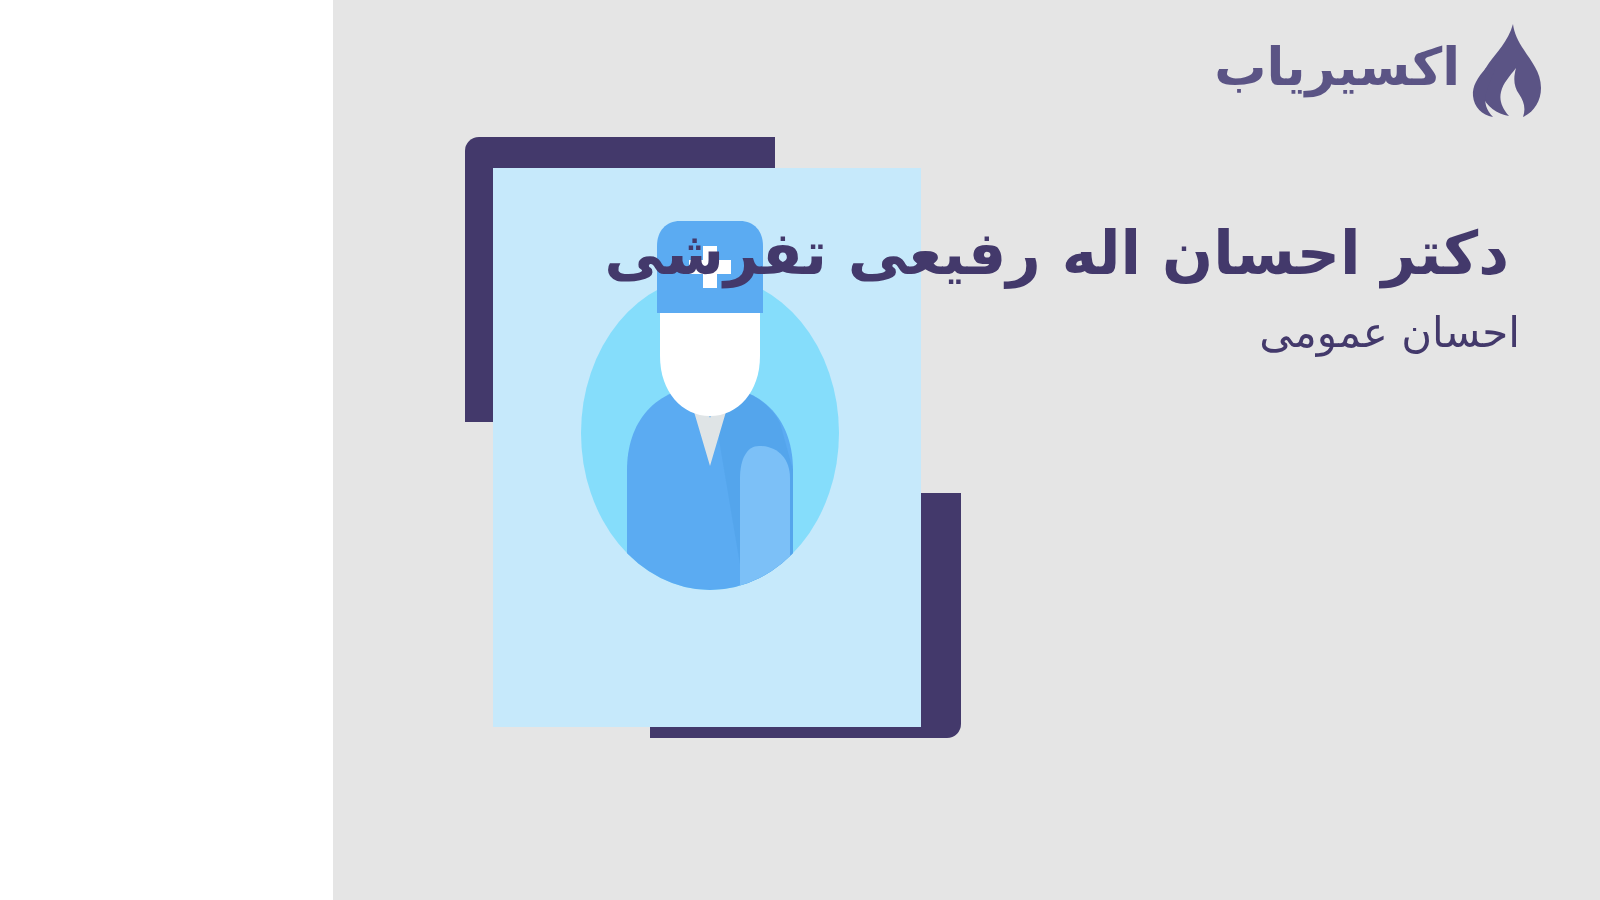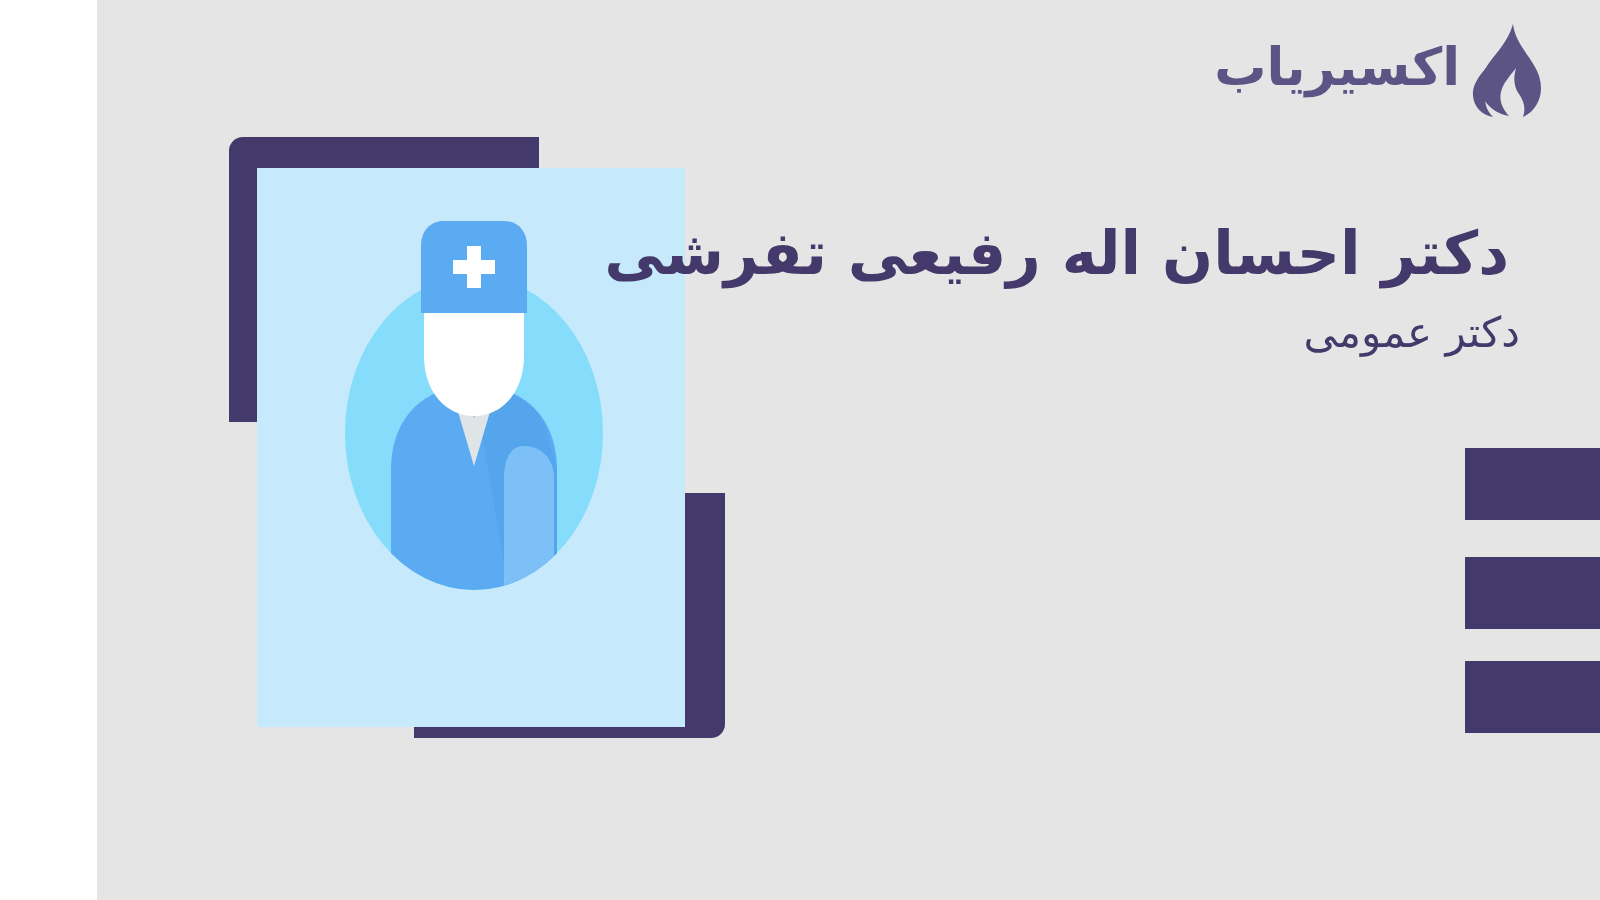--- a/index.html
+++ b/index.html
@@ -8,21 +8,21 @@
     padding: 0;
   }
   body {
     width: 1600px;
     height: 900px;
     overflow: hidden;
     font-family: "DejaVu Sans", "Liberation Sans", sans-serif;
   }
   #stage {
     position: relative;
-    width: 1503px;
+    width: 1267px;
     height: 900px;
     background: #e5e5e5;
   }
 
   
   .brand {
     position: absolute;
     top: 22px;
     right: 58px;
     display: flex;
@@ -208,21 +208,21 @@
 
           <rect x="122" y="28" width="14" height="42" fill="#ffffff"></rect>
           <rect x="108" y="42" width="42" height="14" fill="#ffffff"></rect>
         </svg>
       </div>
     </div>
   </div>
 
   <div class="headings">
     <h1 class="doctor-name">دکتر احسان اله رفیعی تفرشی</h1>
-    <p class="doctor-specialty">دکتر عمومی</p>
+    <p class="doctor-specialty">احسان عمومی</p>
   </div>
 
   <div class="bar-stack">
     <div class="deco-bar b1"></div>
     <div class="deco-bar b2"></div>
     <div class="deco-bar b3"></div>
   </div>
 
 </div>
 

